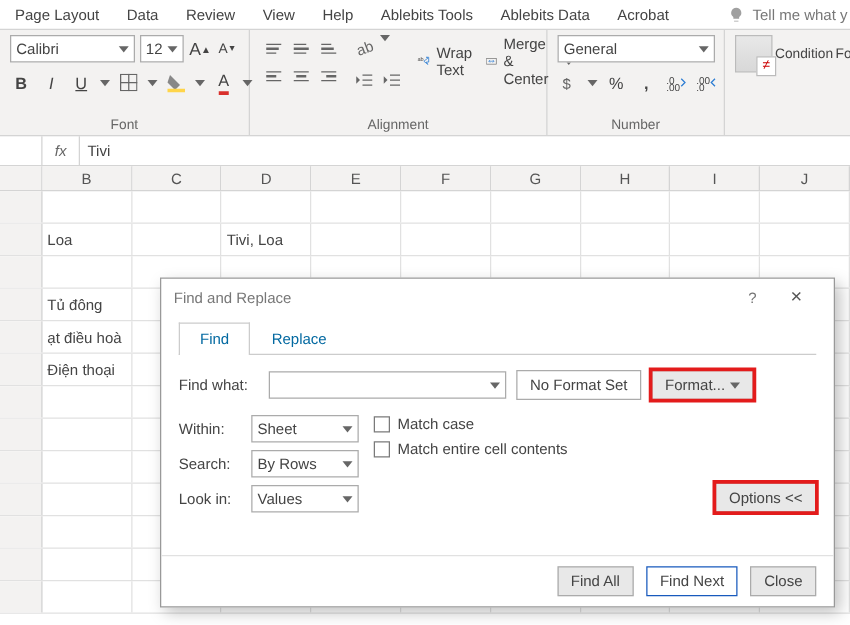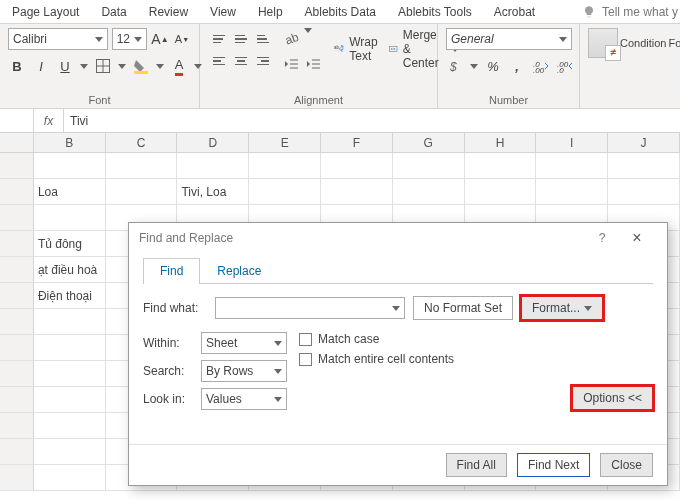--- a/index.html
+++ b/index.html
@@ -17,21 +17,21 @@
   .combo { border: 1px solid #ababab; background: #fff; height: 22px; display: flex; align-items: center; justify-content: space-between; padding: 0 4px; }
   .combo .arrow { margin-left: 4px; }
   .arrow { width: 0; height: 0; border-left: 4px solid transparent; border-right: 4px solid transparent; border-top: 5px solid #666; display: inline-block; }
   .icon-btn { min-width: 18px; height: 20px; display: inline-flex; align-items: center; justify-content: center; font-size: 13px; color: #444; }
   .align-grid { display: grid; grid-template-columns: repeat(3, 20px); grid-auto-rows: 20px; gap: 2px; border: 1px solid transparent; }
   .align-cell { display: flex; align-items: center; justify-content: center; }
   .lines { display: flex; flex-direction: column; gap: 2px; }
   .lines span { display: block; background: #666; height: 1.5px; }
   .aux-col { display: flex; flex-direction: row; gap: 6px; margin-left: 6px; }
   .aux-item { display: flex; align-items: center; gap: 5px; font-size: 12px; }
-  .number-col { display: flex; flex-direction: column; gap: 6px; font-style: italic; }
+  .number-col { display: flex; flex-direction: column; gap: 6px; }
   .num-row { display: flex; gap: 6px; align-items: center; }
   .big-btn { display: flex; align-items: center; gap: 2px; font-size: 11px; text-align: center; }
   .cond-icon { width: 30px; height: 30px; background: linear-gradient(180deg,#e8e8e8,#d8d8d8); border: 1px solid #bbb; position: relative; }
   .cond-icon::after { content: "≠"; position: absolute; right: -4px; bottom: -4px; background: #fff; border: 1px solid #bbb; width: 14px; height: 14px; font-size: 11px; line-height: 12px; text-align: center; color: #c00; }
 
   .fx-bar { display: flex; align-items: center; height: 24px; border-bottom: 1px solid #d4d4d4; }
   .name-box { width: 34px; border-right: 1px solid #d4d4d4; height: 100%; }
   .fx-label { width: 30px; text-align: center; font-style: italic; color: #666; border-right: 1px solid #d4d4d4; height: 100%; line-height: 24px; }
   .fx-input { flex: 1; padding: 0 6px; line-height: 24px; }
 
@@ -71,22 +71,22 @@
 </style>
 </head>
 <body>
 
 <div class="ribbon-tabs">
   <div class="ribbon-tab">Page Layout</div>
   <div class="ribbon-tab">Data</div>
   <div class="ribbon-tab">Review</div>
   <div class="ribbon-tab">View</div>
   <div class="ribbon-tab">Help</div>
+  <div class="ribbon-tab">Ablebits Tools</div>
   <div class="ribbon-tab">Ablebits Data</div>
-  <div class="ribbon-tab">Ablebits Tools</div>
   <div class="ribbon-tab">Acrobat</div>
   <div class="tell-me">
     <svg class="bulb" viewBox="0 0 24 24">
         <path fill="#a0a0a0" d="M9 21h6v-1H9v1zm3-19a7 7 0 0 0-4 12.7V17h8v-2.3A7 7 0 0 0 12 2z"></path>
       </svg>
     <span>Tell me what y</span>
   </div>
 </div>
 
 <div class="ribbon">

